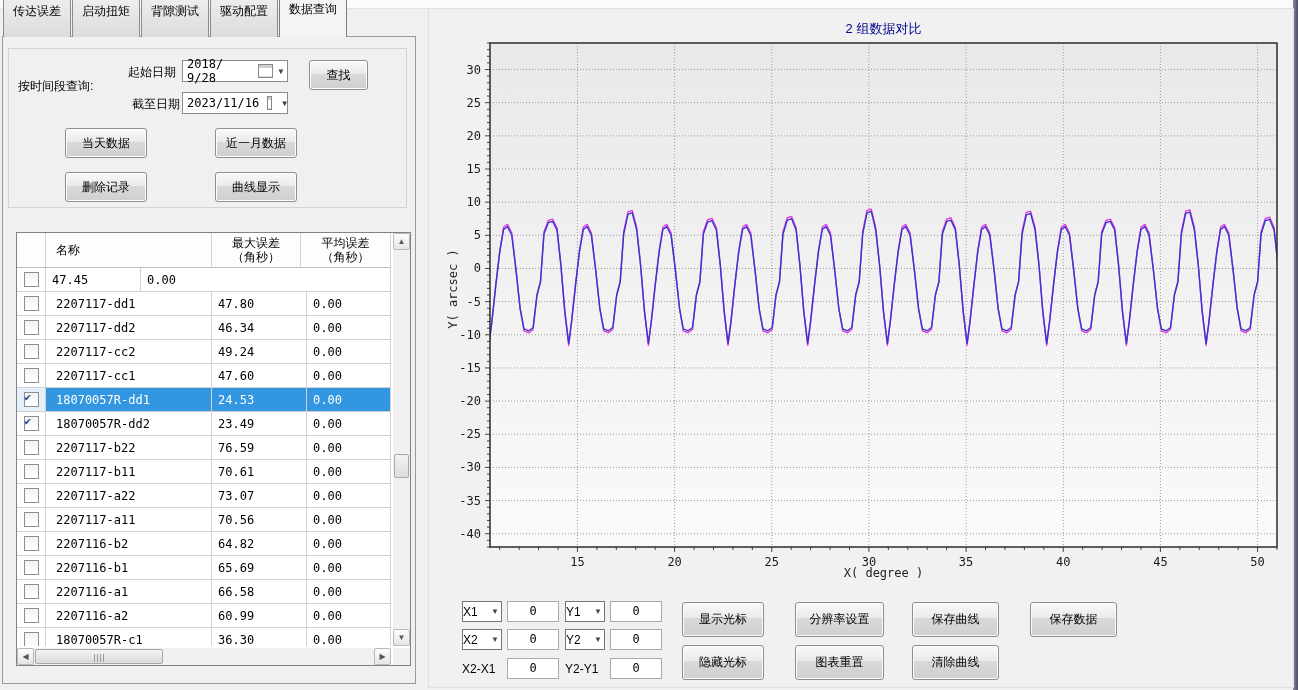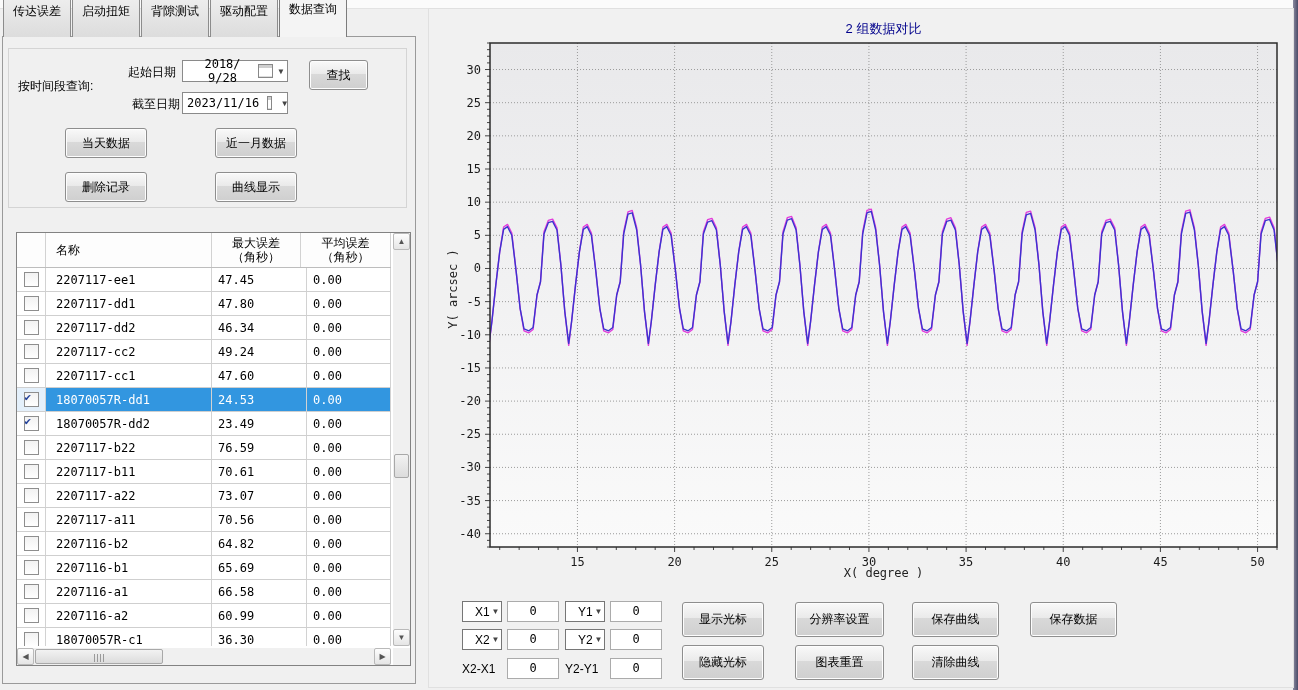--- a/index.html
+++ b/index.html
@@ -24,21 +24,21 @@
     height:24px;line-height:24px;background:#f4f4f4;position:relative;z-index:3;
     margin-top:-3px;border-color:#7c7c7c;
   }
   
   #query-box{left:8px;top:48px;width:397px;height:158px;border:1px solid #d4d4d4;background:#f0f0f0;}
   .lbl{position:absolute;white-space:nowrap;}
   .datecombo{
     position:absolute;width:104px;height:20px;background:#fff;border:1px solid #8a8a8a;
     display:flex;align-items:center;font-family:"DejaVu Sans Mono",monospace;font-size:12px;
   }
-  .datecombo .dval{flex:1;padding-left:4px;text-align:center;}
+  .datecombo .dval{flex:1;padding-left:4px;}
   .cal-icon{width:13px;height:12px;border:1px solid #888;background:
     linear-gradient(#cfcfcf,#cfcfcf) 0 0/13px 3px no-repeat,#fff;
     box-shadow:inset 0 -1px 0 #ddd;margin-right:2px;}
   .drop-arrow{width:12px;color:#444;font-size:8px;text-align:center;}
   .btn{
     position:absolute;display:flex;align-items:center;justify-content:center;
     border:1px solid #8e8e8e;border-radius:3px;cursor:default;white-space:nowrap;
     background:linear-gradient(#f9f9f9,#eaeaea 45%,#d9d9d9 46%,#cfcfcf);
     box-shadow:inset 0 0 0 1px #fdfdfd;font-size:12px;
   }
@@ -72,21 +72,21 @@
   
   #right-panel{left:428px;top:8px;width:864px;height:678px;background:#f1f1f1;border:1px solid #e0e0e0;}
   #chart-title{left:490px;top:20px;width:787px;text-align:center;color:#00008b;font-size:13px;}
   #y-axis-title{left:408px;top:282px;width:90px;text-align:center;transform:rotate(-90deg);
      font-family:"DejaVu Sans Mono",monospace;font-size:12px;color:#222;}
   #x-axis-title{left:490px;top:566px;width:787px;text-align:center;
      font-family:"DejaVu Sans Mono",monospace;font-size:12px;color:#222;}
   
   .combo{position:absolute;width:40px;height:21px;background:#fff;border:1px solid #767676;
          display:flex;align-items:center;box-sizing:border-box;}
-  .combo .cval{flex:1;margin-left:12px;}
+  .combo .cval{flex:1;}
   .field{position:absolute;width:52px;height:21px;background:#fff;border:1px solid #ababab;
          box-sizing:border-box;text-align:center;line-height:19px;
          font-family:"DejaVu Sans Mono",monospace;}
   .plain-lbl{position:absolute;font-size:12px;}
 </style>
 </head>
 <body>
 
 <div class="abs" id="top-strip"></div>
 <div class="abs" id="right-edge"></div>
@@ -134,21 +134,20 @@
       <div class="hc c-avg">
         <span>平均误差</span>
           <span>（角秒）</span>
       </div>
     </div>
     <div id="tbody">
         <div class="row">
           <div class="cell c-cb">
             <span class="cb"></span>
           </div>
-          <div class="cell c-name">2207117-ee1</div>
           <div class="cell c-max">47.45</div>
           <div class="cell c-avg">0.00</div>
         </div>
         <div class="row">
           <div class="cell c-cb">
             <span class="cb"></span>
           </div>
           <div class="cell c-name">2207117-dd1</div>
           <div class="cell c-max">47.80</div>
           <div class="cell c-avg">0.00</div>

